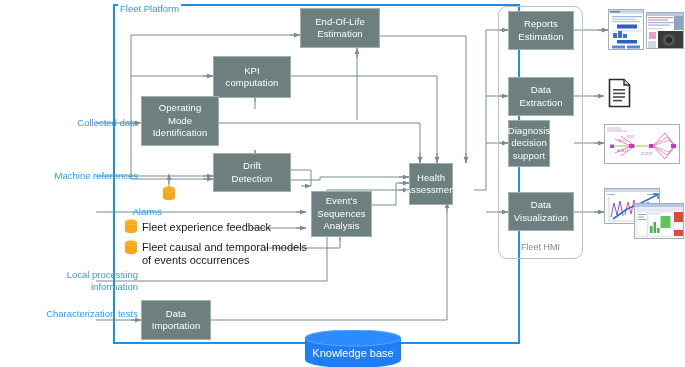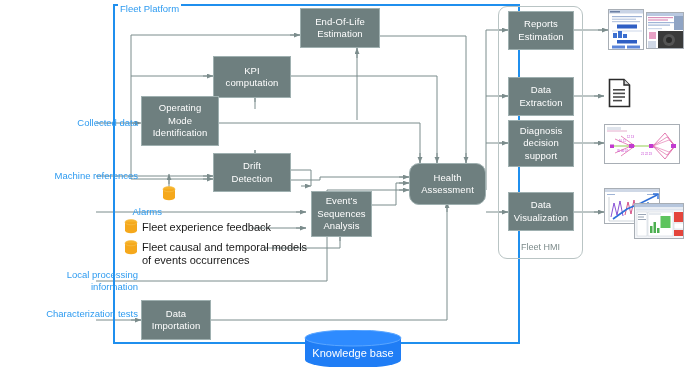--- a/index.html
+++ b/index.html
@@ -300,21 +300,21 @@
   </div>
 
   <div class="proc-box" style="left:311px; top:191px; width:61px; height:46px;">
     <div>
       <span>Event’s</span>
       <span>Sequences</span>
       <span>Analysis</span>
     </div>
   </div>
 
-  <div class="proc-box" style="left:409px; top:163px; width:77px; height:42px;border-radius:10px;">
+  <div class="proc-box" style="left:409px; top:163px; width:44px; height:42px;">
     <div>
       <span>Health</span>
       <span>Assessment</span>
     </div>
   </div>
 
   <div class="proc-box" style="left:141px; top:300px; width:70px; height:40px;">
     <div>
       <span>Data</span>
       <span>Importation</span>
@@ -328,21 +328,21 @@
     </div>
   </div>
 
   <div class="proc-box" style="left:508px; top:77px; width:66px; height:39px;">
     <div>
       <span>Data</span>
       <span>Extraction</span>
     </div>
   </div>
 
-  <div class="proc-box" style="left:508px; top:120px; width:66px; height:47px;">
+  <div class="proc-box" style="left:508px; top:120px; width:42px; height:47px;">
     <div>
       <span>Diagnosis</span>
       <span>decision</span>
       <span>support</span>
     </div>
   </div>
 
   <div class="proc-box" style="left:508px; top:192px; width:66px; height:39px;">
     <div>
       <span>Data</span>

